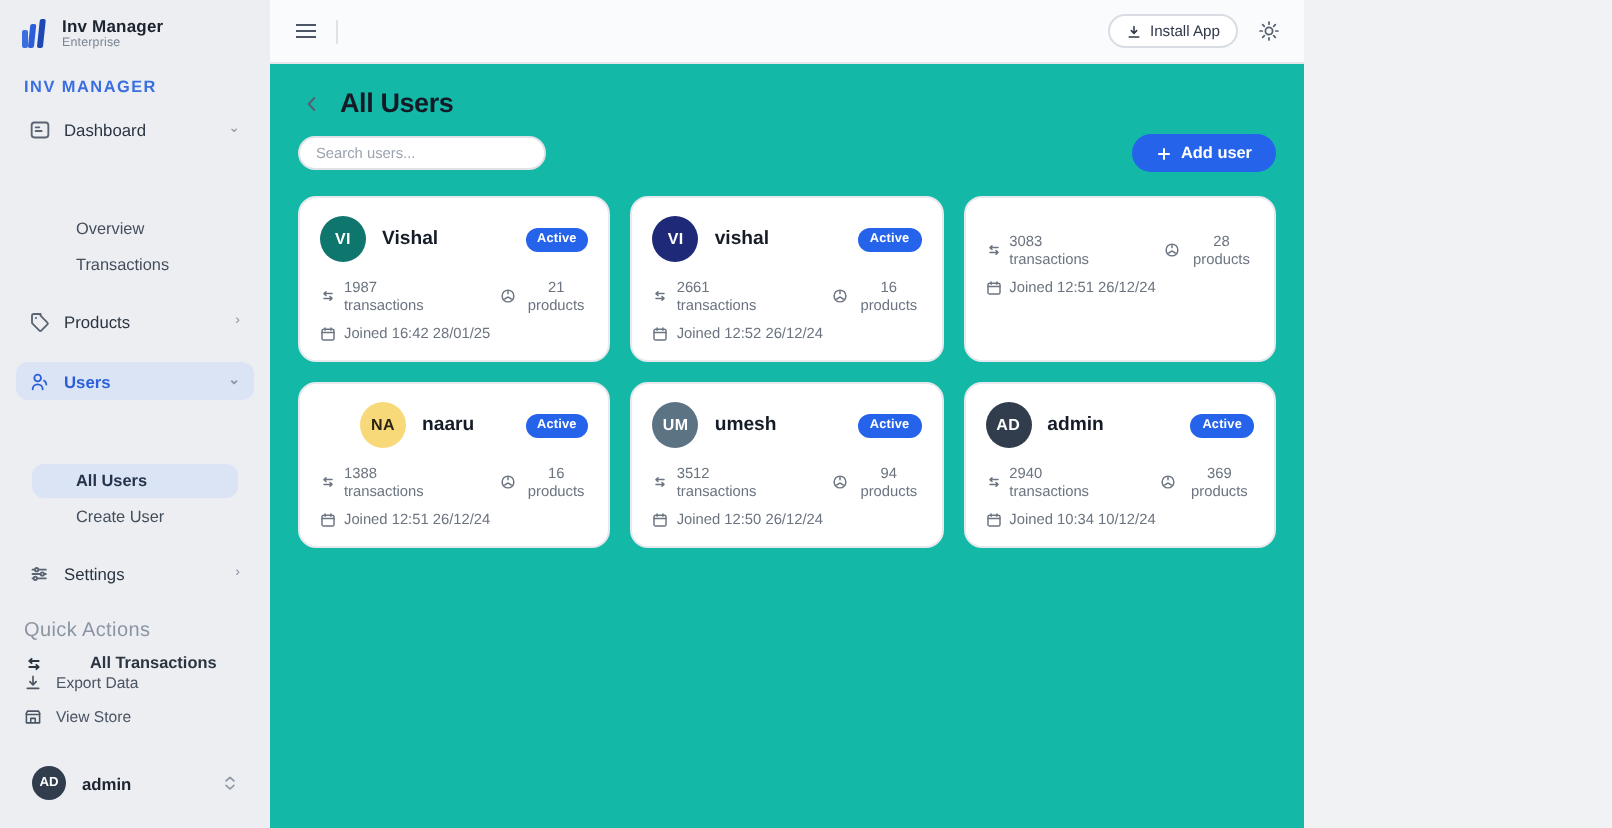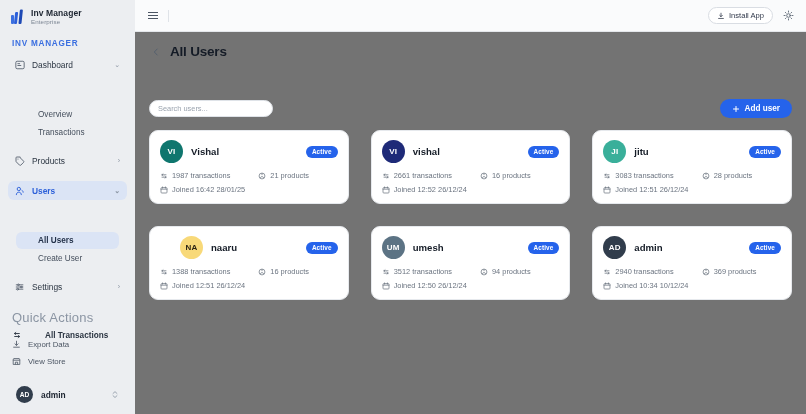--- a/index.html
+++ b/index.html
@@ -2,21 +2,21 @@
 <html><head>
 <meta charset="utf-8">
 <style>
   * { box-sizing: border-box; margin: 0; padding: 0; }
   html, body {
     width: 806px; height: 414px;
     font-family: "Liberation Sans", sans-serif;
     background: #f1f2f4;
     overflow: hidden;
   }
-  .app { display: flex; width: 806px; height: 414px; }
+  .app { display: flex; width: 652px; height: 414px; }
 
   
   .sidebar {
     width: 135px; height: 414px;
     background: #eceef1;
     display: flex; flex-direction: column;
     padding: 0;
     position: relative;
     flex: 0 0 135px;
   }
@@ -47,21 +47,21 @@
   .subnav { padding: 0 8px 0 8px; margin-top: 32px; }
   .sub-item {
     display: flex; align-items: center;
     height: 17px; padding: 0 7px 0 22px; border-radius: 6px;
     font-size: 8.2px; color: #444e5c; cursor: pointer; margin-bottom: 1px;
   }
   .sub-item.sel { background: #dbe4f5; color: #24324a; font-weight: 600; }
   .nav-gap { height: 9px; }
 
   .quick-label {
-    font-size: 13px; color: #8b95a3; padding: 12px 12px 5px 12px; letter-spacing: .2px;
+    font-size: 10px; color: #8b95a3; padding: 12px 12px 5px 12px; letter-spacing: .2px;
   }
   .quick-item {
     display: flex; align-items: center; gap: 23px;
     padding: 0 12px; height: 16px;
     font-size: 8.2px; color: #2b3542; font-weight: 600; cursor: pointer;
   }
 
   .sidebar-bottom { margin-top: auto; padding: 0 12px 10px 12px; }
   .bottom-item {
     display: flex; align-items: flex-start; gap: 7px;
@@ -74,21 +74,21 @@
   .user-av {
     width: 17px; height: 17px; border-radius: 50%;
     background: #313d4c; color: #fff;
     font-size: 6.6px; font-weight: 700;
     display: flex; align-items: center; justify-content: center; flex: 0 0 17px;
   }
   .user-name { font-size: 8.4px; color: #1c2430; font-weight: 600; flex: 1 1 auto; }
   .updown { font-size: 7px; color: #8b95a3; }
 
   
-  .main { flex: 1 1 auto; height: 414px; background: #737373; display: flex; flex-direction: column; }
+  .main { flex: 1 1 auto; height: 414px; background: #14b8a6; display: flex; flex-direction: column; }
   .topbar {
     height: 32px; background: #fafbfc;
     border-bottom: 1px solid #e4e7eb;
     display: flex; align-items: center; padding: 0 11px 0 11px;
   }
   .hamburger { display: flex; flex-direction: column; gap: 2px; cursor: pointer; padding: 3px 2px; }
   .hamburger span { display: block; width: 10px; height: 1.3px; background: #4b5563; }
   .vdiv { width: 1px; height: 12px; background: #dfe3e8; margin-left: 8px; }
   .topbar-right { margin-left: auto; display: flex; align-items: center; gap: 9px; }
   .install-btn {
@@ -96,41 +96,41 @@
     height: 17px; padding: 0 8px; border: 1px solid #d9dde3;
     border-radius: 9px; background: #fff; font-size: 7.6px; color: #30384a; cursor: pointer;
   }
   .sun-btn { width: 13px; height: 13px; cursor: pointer; display: flex; align-items: center; justify-content: center; }
 
   .content { flex: 1 1 auto; padding: 10px 14px 0 14px; overflow: hidden; }
   .page-head { display: flex; align-items: center; gap: 9px; padding: 2px 0 8px 2px; }
   .back-ico { font-size: 11px; color: #55606e; cursor: pointer; line-height: 1; }
   .page-title { font-size: 13.5px; font-weight: 700; color: #141b26; letter-spacing: -.2px; }
 
-  .toolbar { display: flex; align-items: center; margin-top: 32px; }
+  .toolbar { display: flex; align-items: center; }
   .search-wrap {
     width: 124px; height: 17px; background: #fff;
     border: 1px solid #dfe3e8; border-radius: 9px;
     display: flex; align-items: center; padding: 0 8px;
   }
   .search-wrap input {
     border: none; outline: none; width: 100%;
     font-size: 7.4px; color: #20262f; font-family: "Liberation Sans", sans-serif; background: transparent;
   }
   .search-wrap input::placeholder { color: #9aa3ae; }
   .add-btn {
     margin-left: auto; display: flex; align-items: center; gap: 5px;
     height: 19px; padding: 0 12px; border-radius: 10px;
     background: #2563eb; color: #fff; font-size: 8.2px; font-weight: 700;
     border: none; cursor: pointer; font-family: "Liberation Sans", sans-serif;
   }
 
   .grid {
     display: grid; grid-template-columns: repeat(3, 1fr);
-    gap: 22px; margin-top: 12px;
+    gap: 10px; margin-top: 12px;
   }
   .card {
     background: #fff; border: 1px solid #e6e9ed; border-radius: 9px;
     padding: 9px 10px 9px 10px; cursor: pointer;
   }
   .card-top { display: flex; align-items: center; gap: 8px; }
   .avatar {
     width: 23px; height: 23px; border-radius: 50%; flex: 0 0 23px;
     display: flex; align-items: center; justify-content: center;
     font-size: 8px; font-weight: 700; color: #fff; letter-spacing: .2px;
@@ -405,25 +405,20 @@
             <rect x="1.5" y="2.4" width="9" height="8.1" rx="1.2"></rect>
             <path d="M1.5 4.8h9M3.8 1.4v1.8M8.2 1.4v1.8" stroke-linecap="round"></path>
           </svg>
         </span>
         <span>Joined 12:52 26/12/24</span>
       </span>
     </div>
   </div>
 
   <div class="card">
-    <div class="card-top">
-      <span class="avatar" style="background: rgb(58, 175, 154); color: rgb(255, 255, 255);">JI</span>
-      <span class="uname">jitu</span>
-      <span class="badge" style="background: rgb(37, 99, 235);">Active</span>
-    </div>
     <div class="meta-row">
       <span class="meta">
         <span class="mi">
           <svg viewBox="0 0 12 12" width="8" height="8" fill="none" stroke="#6b7480" stroke-width="1.15" stroke-linecap="round" stroke-linejoin="round">
             <path d="M3 4.2h6M3 4.2 4.5 2.8M3 4.2 4.5 5.6"></path>
             <path d="M9 7.8H3M9 7.8 7.5 6.4M9 7.8 7.5 9.2"></path>
           </svg>
         </span>
         <span>3083 transactions</span>
       </span>

